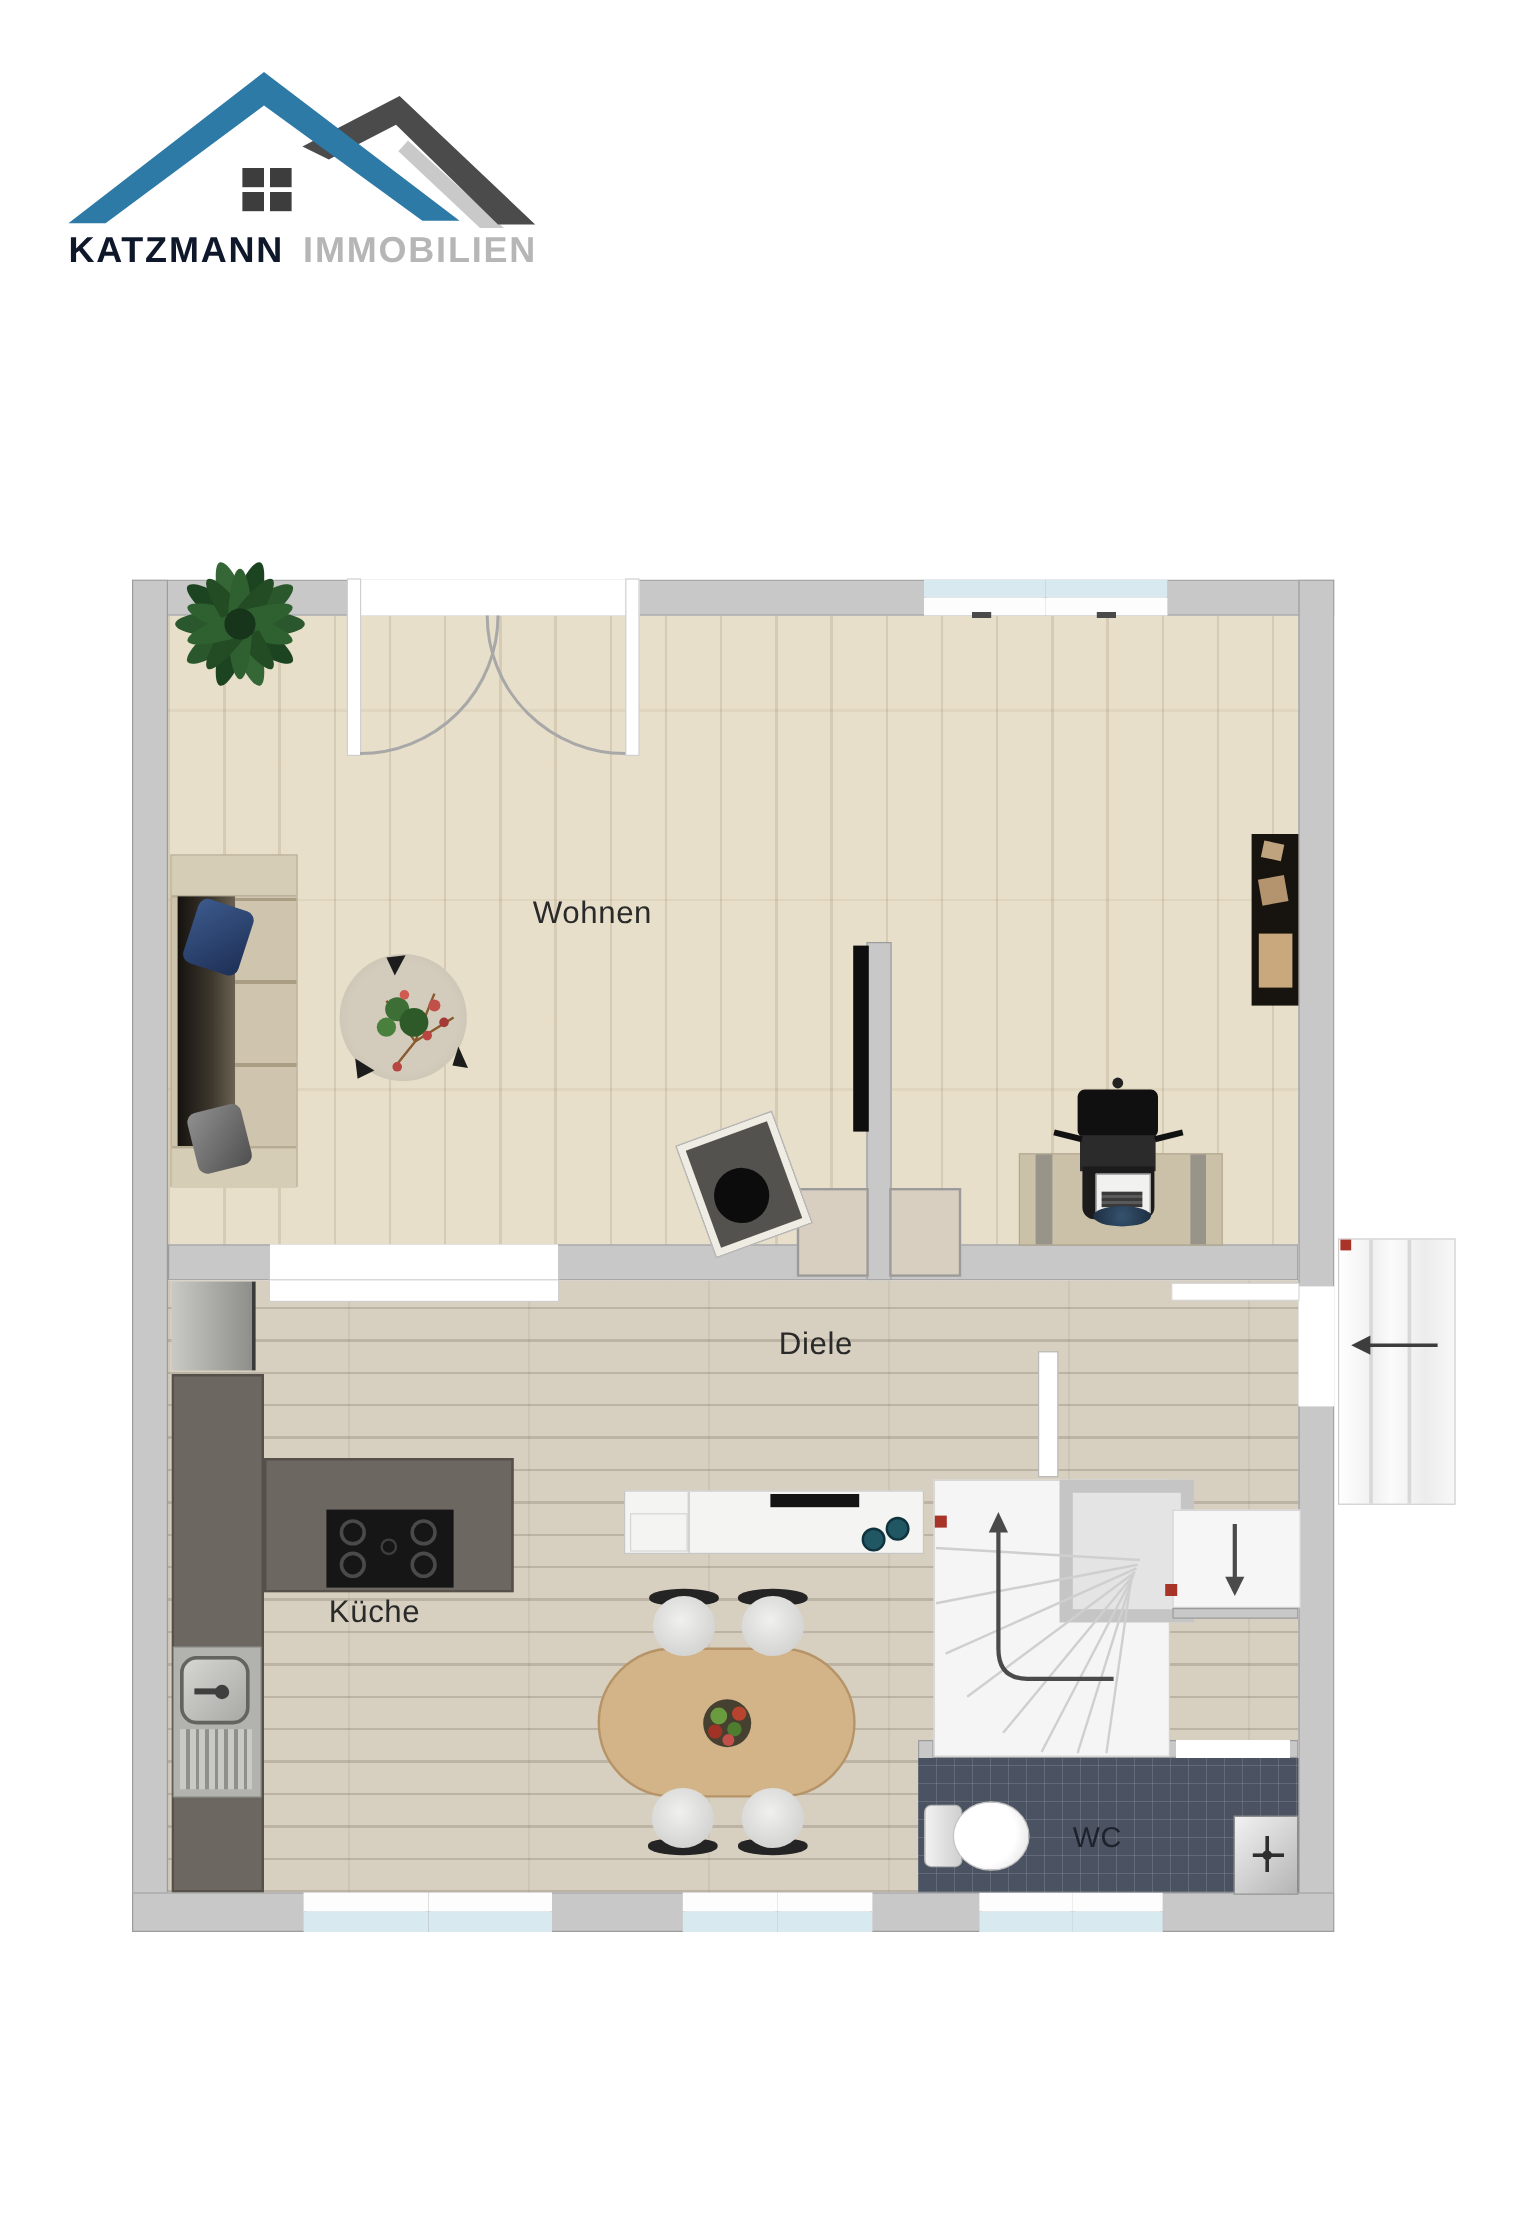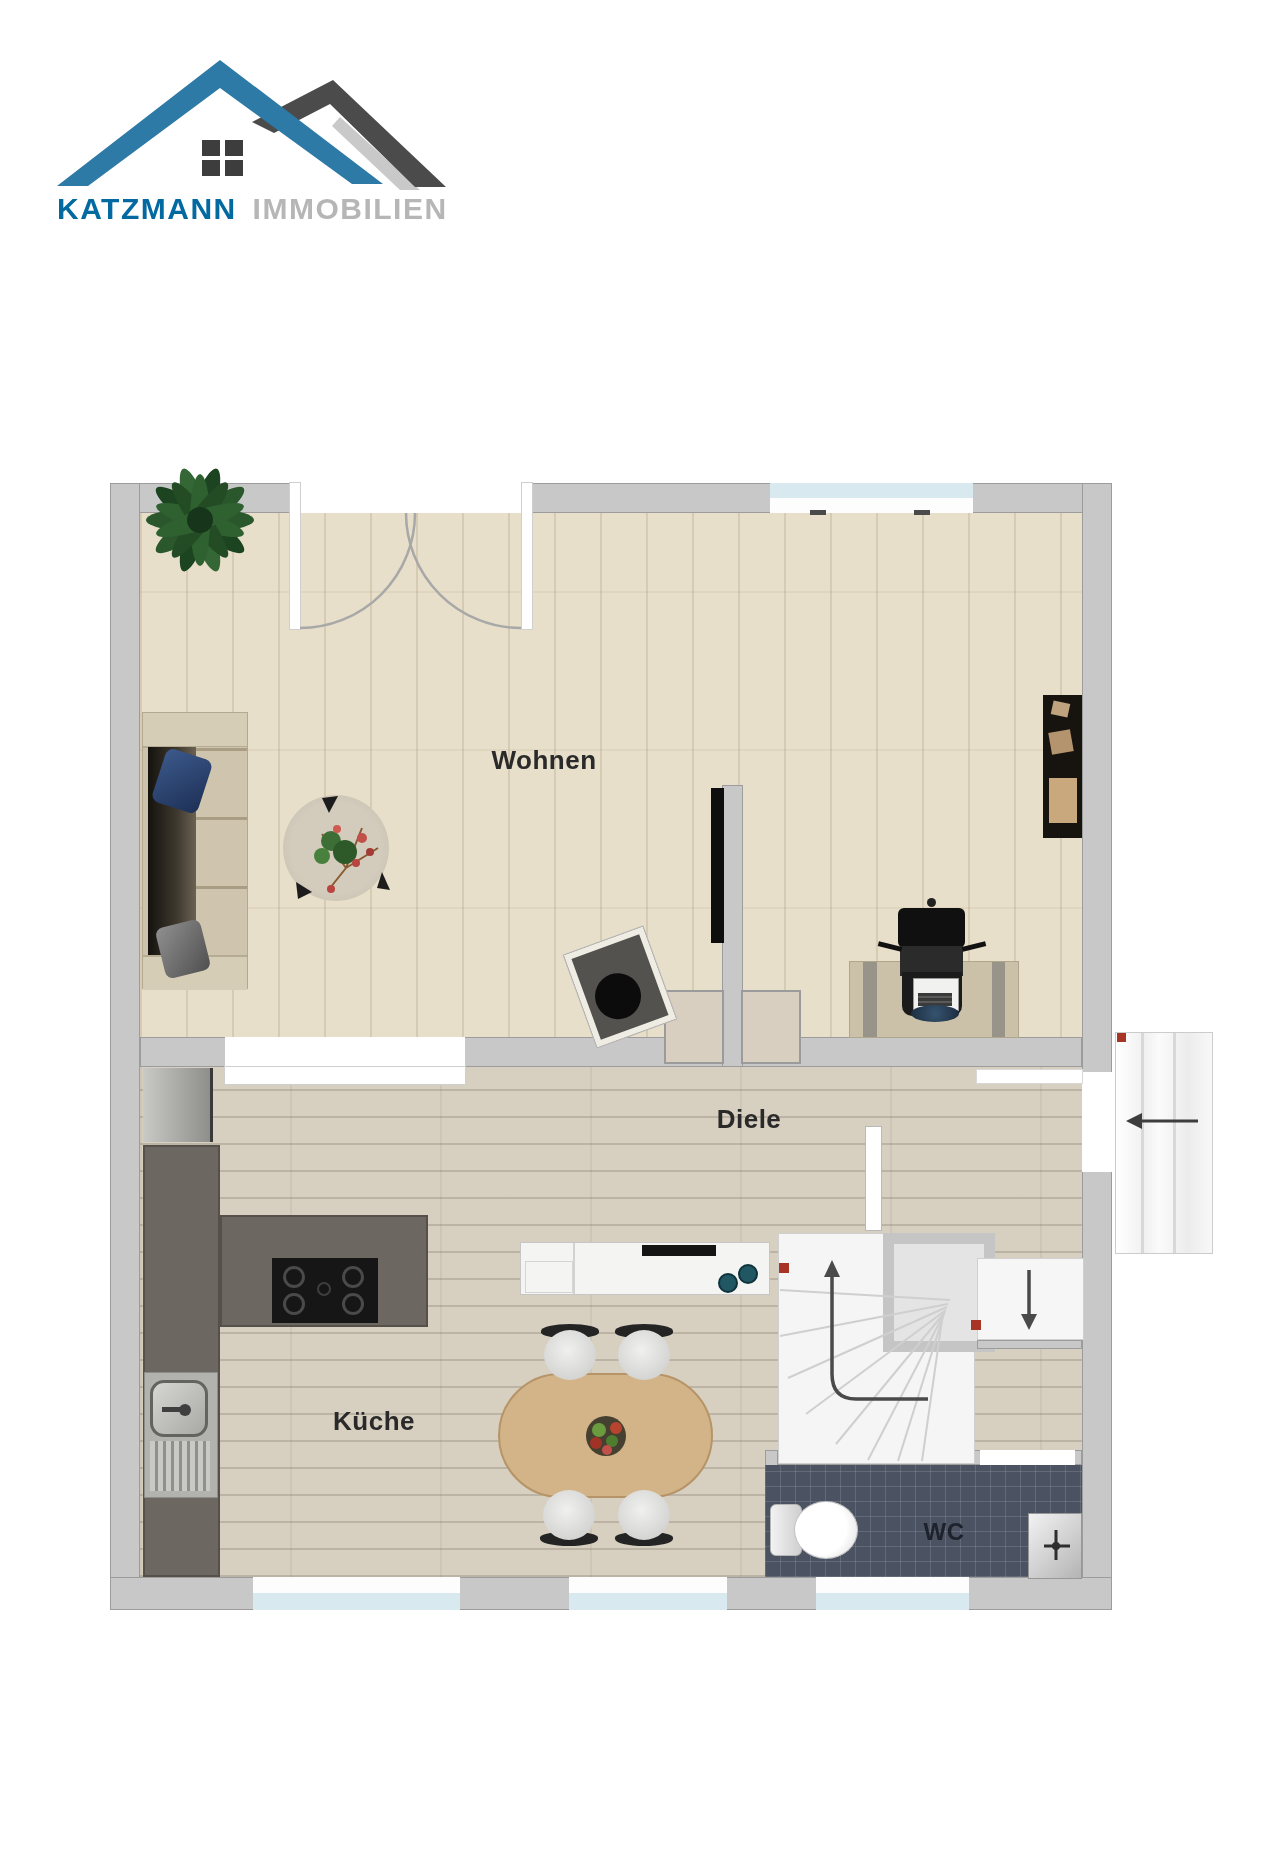--- a/index.html
+++ b/index.html
@@ -1,21 +1,21 @@
 <!DOCTYPE html>
 <html><head>
 <meta charset="utf-8">
 <style>
   html,body{margin:0;padding:0;background:#fff;}
   body{width:1280px;height:1849px;position:relative;overflow:hidden;
        font-family:"Liberation Sans",sans-serif;}
   .abs{position:absolute;}
   .wall{background:#c8c8c8;box-shadow:inset 0 0 0 1px #9c9c9c;}
   .opening{background:#ffffff;}
-  .room-label{font-weight:700;font-size:26px;color:#2a2a2a;text-align:center;
+  .room-label{font-weight:400;font-size:26px;color:#2a2a2a;
               letter-spacing:.5px;}
   .floor-wohnen{
     background:
       repeating-linear-gradient(0deg, rgba(150,130,100,.10) 0 2px, transparent 2px 158px),
       repeating-linear-gradient(90deg, rgba(150,130,100,.22) 0 2px, transparent 2px 46px),
       #e8dfca;}
   .floor-hall{
     background:
       repeating-linear-gradient(90deg, rgba(120,110,95,.10) 0 2px, transparent 2px 150px),
       repeating-linear-gradient(0deg, rgba(110,100,88,.26) 0 2px, transparent 2px 27px),
@@ -38,21 +38,21 @@
     <polygon points="212,82 293,40 406,147 375,147 290,64 234,93" fill="#4b4b4b"></polygon>
     <polygon points="17,146 180,20 343,144 312,144 180,48 48,146" fill="#2d7aa6"></polygon>
     <g>
       <rect x="162" y="100" width="18" height="16" fill="#3d3d3d"></rect>
       <rect x="185" y="100" width="18" height="16" fill="#3d3d3d"></rect>
       <rect x="162" y="120" width="18" height="16" fill="#3d3d3d"></rect>
       <rect x="185" y="120" width="18" height="16" fill="#3d3d3d"></rect>
     </g>
   </svg>
   <div class="abs logo-text" style="left:57px;top:192px;">
-    <span style="color:#0369a1;">KATZMANN</span>
+    <span style="color:#0f172a;">KATZMANN</span>
     <span style="color:#b6b6b6;margin-left:6px;">IMMOBILIEN</span>
   </div>
 </div>
 
 <div class="abs floor-wohnen" style="left:140px;top:513px;width:942px;height:554px;"></div>
 <div class="abs floor-hall" style="left:140px;top:1067px;width:942px;height:510px;"></div>
 
 <div class="abs wall" style="left:110px;top:483px;width:1002px;height:30px;"></div>
 <div class="abs wall" style="left:110px;top:483px;width:30px;height:1127px;"></div>
 <div class="abs wall" style="left:1082px;top:483px;width:30px;height:1127px;"></div>
@@ -297,14 +297,14 @@
 
   <g stroke="#2e2e2e" stroke-width="3">
     <line x1="1056" y1="1530" x2="1056" y2="1560"></line>
     <line x1="1044" y1="1546" x2="1070" y2="1546"></line>
     <circle cx="1056" cy="1546" r="4" fill="#2e2e2e" stroke="none"></circle>
   </g>
 </svg>
 
 <div class="abs room-label" style="left:444px;top:745px;width:200px;">Wohnen</div>
 <div class="abs room-label" style="left:649px;top:1104px;width:200px;">Diele</div>
-<div class="abs room-label" style="left:274px;top:1406px;width:200px;">Küche</div>
+<div class="abs room-label" style="left:274px;top:1328px;width:200px;">Küche</div>
 <div class="abs room-label" style="left:894px;top:1518px;width:100px;font-size:24px;color:#1e222c;">WC</div>
 
 </body></html>

